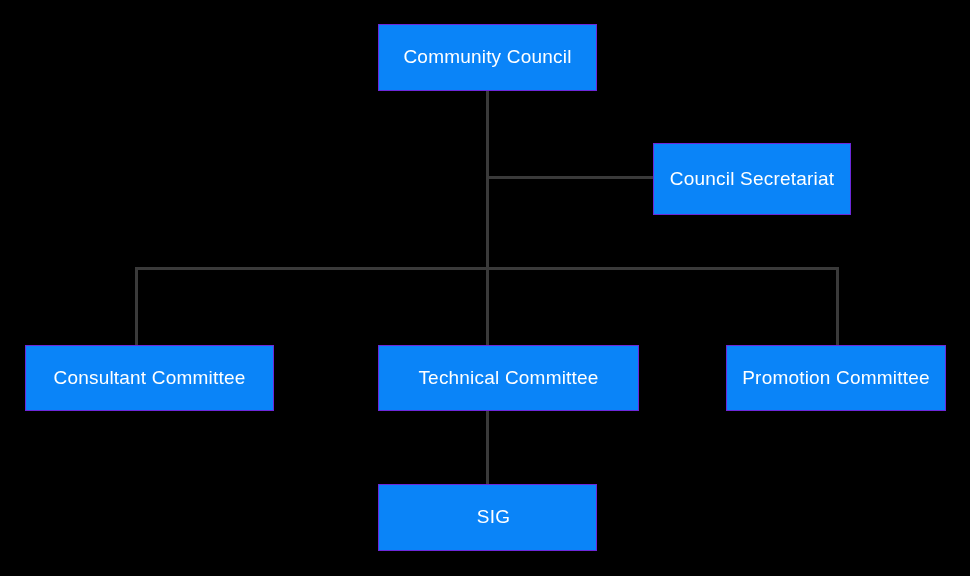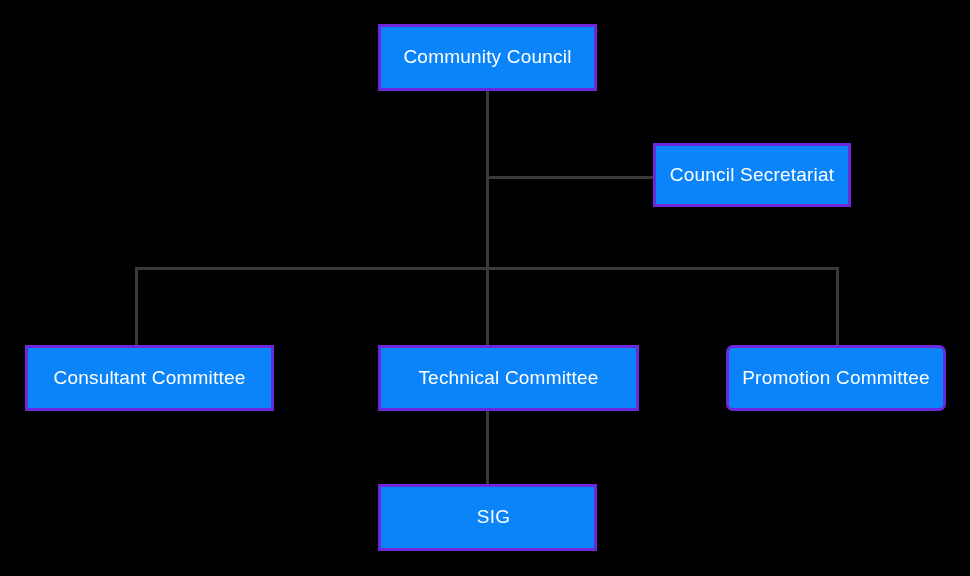--- a/index.html
+++ b/index.html
@@ -12,21 +12,21 @@
     width: 970px;
     height: 576px;
     background: #000000;
     overflow: hidden;
     font-family: "Liberation Sans", sans-serif;
   }
   .node {
     position: absolute;
     box-sizing: border-box;
     background: #0a84f8;
-    border: 3px solid #6d28d9;
+    border: 1px solid #6d28d9;
     display: flex;
     align-items: center;
     justify-content: center;
     z-index: 3;
   }
   .node-label {
     color: #ffffff;
     font-size: 19px;
     font-weight: 400;
     line-height: 1.1;
@@ -58,33 +58,33 @@
   <div class="edge edge-v" style="left:486px; top:267px; height:78px;"></div>
 
   <div class="edge edge-v" style="left:836px; top:267px; height:78px;"></div>
 
   <div class="edge edge-v" style="left:486px; top:411px; height:73px;"></div>
 
   <div class="node" style="left:378px; top:24px; width:219px; height:67px;">
     <span class="node-label">Community Council</span>
   </div>
 
-  <div class="node" style="left:653px; top:143px; width:198px; height:64px;">
+  <div class="node" style="left:653px; top:143px; width:198px; height:72px;">
     <span class="node-label">Council Secretariat</span>
   </div>
 
   <div class="node" style="left:25px; top:345px; width:249px; height:66px;">
     <span class="node-label">Consultant Committee</span>
   </div>
 
   <div class="node" style="left:378px; top:345px; width:261px; height:66px;">
     <span class="node-label">Technical Committee</span>
   </div>
 
-  <div class="node" style="left:726px; top:345px; width:220px; height:66px;border-radius:7px;">
+  <div class="node" style="left:726px; top:345px; width:220px; height:66px;">
     <span class="node-label">Promotion Committee</span>
   </div>
 
   <div class="node" style="left:378px; top:484px; width:219px; height:67px;padding-left:12px;">
     <span class="node-label">SIG</span>
   </div>
 
 </div>
 
 </body></html>

